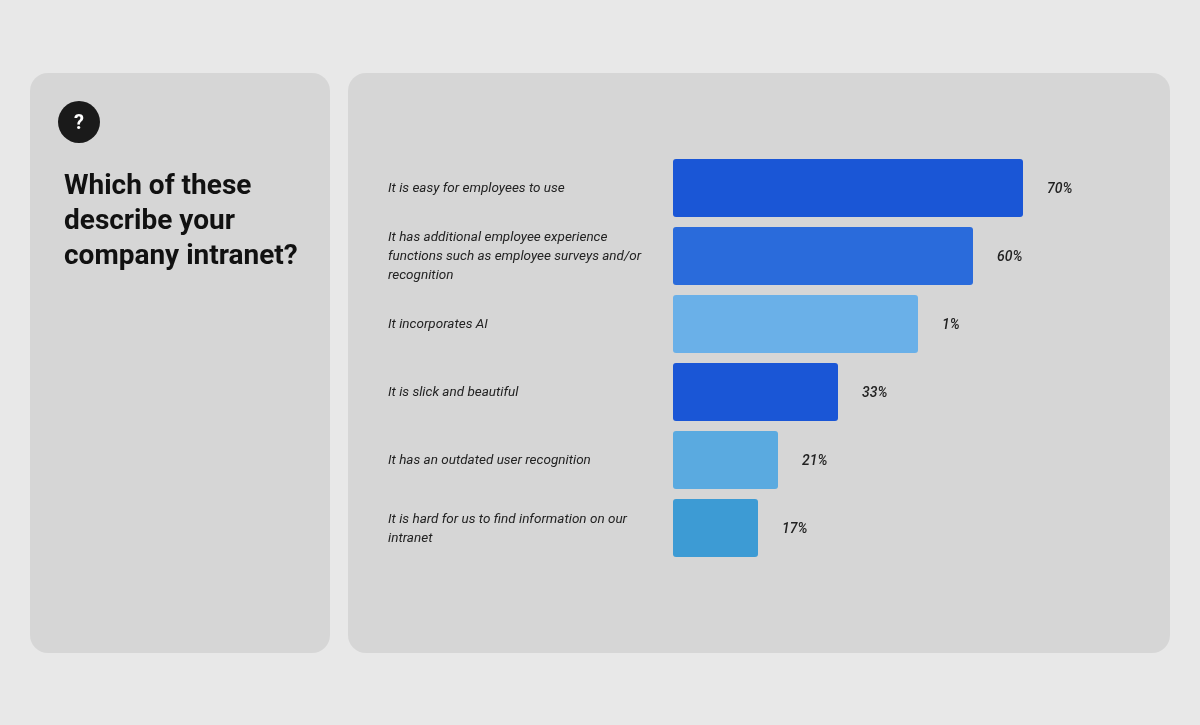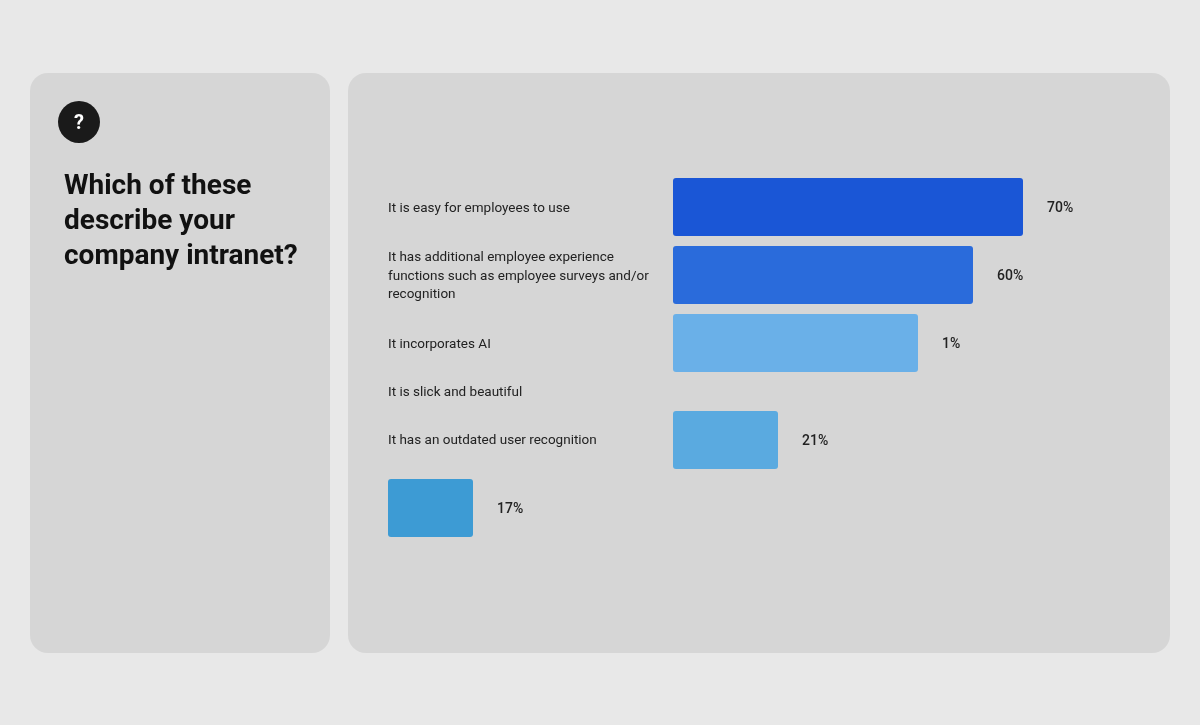--- a/index.html
+++ b/index.html
@@ -62,20 +62,21 @@
     
     .right-panel {
       background: #d6d6d6;
       border-radius: 18px;
       padding: 36px 40px;
       flex: 1;
       height: 580px;
       display: flex;
       flex-direction: column;
       justify-content: center;
+      font-style: italic;
     }
 
     .chart-container {
       display: flex;
       flex-direction: column;
       gap: 0;
       width: 100%;
     }
 
     .chart-row {
@@ -151,29 +152,34 @@
         </div>
         <div class="chart-row">
           <div class="bar-label">It incorporates AI</div>
           <div class="bar-wrapper">
             <div class="bar bar-3" style="width: 245px;"></div>
             <div class="bar-pct">1%</div>
           </div>
         </div>
         <div class="chart-row">
           <div class="bar-label">It is slick and beautiful</div>
+          <div class="bar-wrapper">
+            <div class="bar bar-4" style="width: 165px;"></div>
+            <div class="bar-pct">33%</div>
+          </div>
         </div>
         <div class="chart-row">
           <div class="bar-label">It has an outdated user recognition</div>
           <div class="bar-wrapper">
             <div class="bar bar-5" style="width: 105px;"></div>
             <div class="bar-pct">21%</div>
           </div>
         </div>
         <div class="chart-row">
+          <div class="bar-label">It is hard for us to find information on our intranet</div>
           <div class="bar-wrapper">
             <div class="bar bar-6" style="width: 85px;"></div>
             <div class="bar-pct">17%</div>
           </div>
         </div>
       </div>
   </div>
 
 </div>
 

